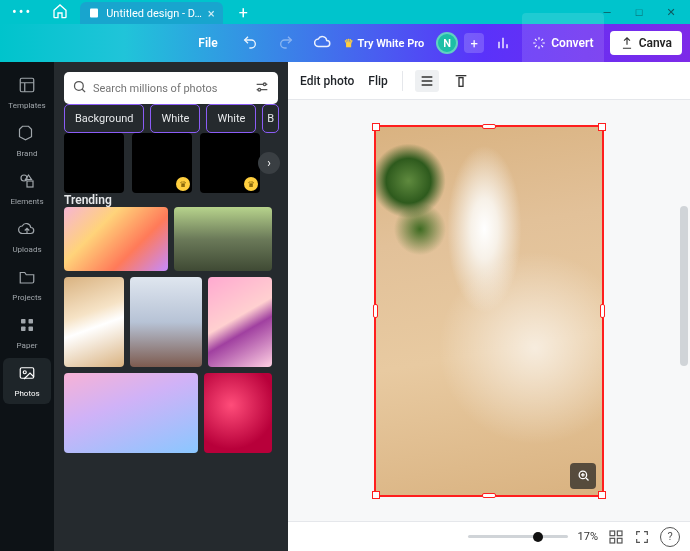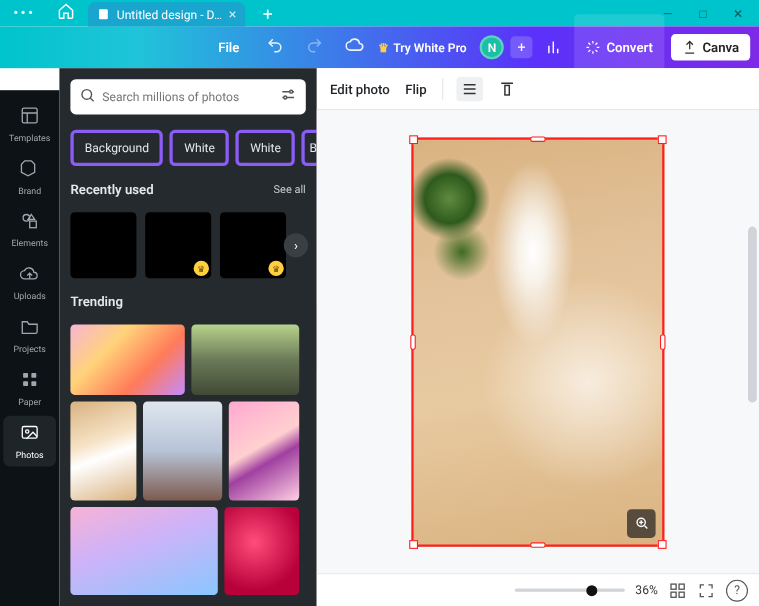--- a/index.html
+++ b/index.html
@@ -23,33 +23,33 @@
   .topbar .right { display: flex; align-items: center; gap: 6px; }
   .pro-btn { color: #fff; font-size: 11px; font-weight: 600; display: flex; align-items: center; gap: 4px; padding: 4px 6px;}
   .crown { color: #ffcf3f; font-size: 11px;}
   .avatar { width: 22px; height: 22px; border-radius: 50%; background: #1cbfa6; color: #fff; display: flex; align-items: center; justify-content: center; font-size: 11px; font-weight: 600; border: 2px solid rgba(255,255,255,.3);}
   .small-plus { width: 20px; height: 20px; border-radius: 4px; background: rgba(255,255,255,.18); color: #fff; display: flex; align-items: center; justify-content: center; font-size: 13px;}
   .tb-sq { width: 26px; height: 26px; border-radius: 4px; display: flex; align-items: center; justify-content: center; color: #fff; }
   .convert-btn { background: rgba(255,255,255,.12); color: #fff; font-size: 12px; font-weight: 600; padding: 23px 10px; border-radius: 4px; display: flex; align-items: center; gap: 5px;}
   .share-btn { background: #fff; color: #222; font-size: 12px; font-weight: 600; padding: 5px 10px; border-radius: 4px; display: flex; align-items: center; gap: 5px;}
 
   .main { display: flex; height: calc(551px - 24px - 38px); }
-  .rail { width: 54px; background: #0d1216; display: flex; flex-direction: column; align-items: center; padding-top: 8px; gap: 2px; margin-top: 20px;}
+  .rail { width: 54px; background: #0d1216; display: flex; flex-direction: column; align-items: center; padding-top: 8px; gap: 2px;}
   .rail-item { width: 48px; height: 46px; display: flex; flex-direction: column; align-items: center; justify-content: center; gap: 3px; color: #a0a6ab; font-size: 8px; border-radius: 6px;}
   .rail-item.active { background: #1e2529; color: #fff;}
   .rail-item .ic { font-size: 16px; }
 
   .panel { width: 234px; background: #252a2e; display: flex; flex-direction: column; position: relative;}
-  .panel-inner { padding: 10px 10px 0 10px; display: flex; flex-direction: column; gap: 14px; overflow: hidden;}
+  .panel-inner { padding: 10px 10px 0 10px; display: flex; flex-direction: column; gap: 0; overflow: hidden;}
   .searchbar { background: #fff; border-radius: 5px; height: 32px; display: flex; align-items: center; padding: 0 8px; gap: 6px;}
   .searchbar input { border: none; outline: none; flex: 1; font-size: 11px; color: #333;}
   .searchbar .sic { color: #555; font-size: 14px;}
   .searchbar .sliders { color: #555; font-size: 14px;}
   .chips { display: flex; gap: 6px;}
-  .chip { background: transparent; border: 3px solid #8b5cf6; color: #e6e8ea; font-size: 11px; padding: 7px 10px; border-radius: 5px; white-space: nowrap;}
+  .chip { background: transparent; border: 1px solid #8b5cf6; color: #e6e8ea; font-size: 11px; padding: 7px 10px; border-radius: 5px; white-space: nowrap;}
   .chip.narrow { width: 24px; padding: 7px 4px; display:flex; align-items:center; justify-content:center;}
   .section-head { display: flex; justify-content: space-between; align-items: center; color: #e6e8ea; font-size: 12px; font-weight: 600;}
   .section-head .seeall { font-size: 10px; font-weight: 400; color: #c7cbce;}
   .recent-row { display: flex; gap: 8px; position: relative; align-items: center;}
   .thumb { border-radius: 4px; flex-shrink: 0; position: relative; overflow: hidden;}
   .thumb.sq { width: 60px; height: 60px; background: #000;}
   .thumb .crownbadge { position: absolute; bottom: 2px; right: 2px; width: 14px; height: 14px; background: #ffcf3f; border-radius: 50%; font-size: 8px; display: flex; align-items: center; justify-content: center; color: #6b4e00;}
   .arrow-round { position: absolute; right: -2px; top: 50%; transform: translateY(-50%); width: 22px; height: 22px; background: #3a3f43; border-radius: 50%; color: #fff; display: flex; align-items: center; justify-content: center; font-size: 12px;}
   .grid { display: flex; flex-wrap: wrap; gap: 6px;}
   .grid .thumb { height: 64px; }
@@ -247,24 +247,20 @@
               <circle cx="8" cy="16" r="2"></circle>
             </svg>
         </span>
       </div>
       <div class="chips">
         <div class="chip">Background</div>
         <div class="chip">White</div>
         <div class="chip">White</div>
         <div class="chip narrow">B</div>
       </div>
-      <div class="section-head">
-        <span>Recently used</span>
-        <span class="seeall">See all</span>
-      </div>
       <div class="recent-row">
         <div class="thumb sq img-albino"></div>
         <div class="thumb sq img-ring">
             <div class="crownbadge">♛</div>
           </div>
         <div class="thumb sq img-ring2">
             <div class="crownbadge">♛</div>
           </div>
         <div class="arrow-round">›</div>
       </div>
@@ -325,21 +321,21 @@
     </div>
     <div class="scrollbar-v">
         <div class="sthumb"></div>
       </div>
     <div class="bottombar">
       <div class="slider">
         <div class="track">
             <div class="knob"></div>
           </div>
       </div>
-      <span>36%</span>
+      <span>17%</span>
       <svg width="16" height="16" viewBox="0 0 24 24" fill="none" stroke="#555" stroke-width="1.8">
           <rect x="3" y="3" width="7" height="7"></rect>
           <rect x="14" y="3" width="7" height="7"></rect>
           <rect x="3" y="14" width="7" height="7"></rect>
           <rect x="14" y="14" width="7" height="7"></rect>
         </svg>
       <svg width="16" height="16" viewBox="0 0 24 24" fill="none" stroke="#555" stroke-width="1.8">
           <path d="M4 9V4h5M20 9V4h-5M4 15v5h5M20 15v5h-5"></path>
         </svg>
       <div class="help">?</div>

